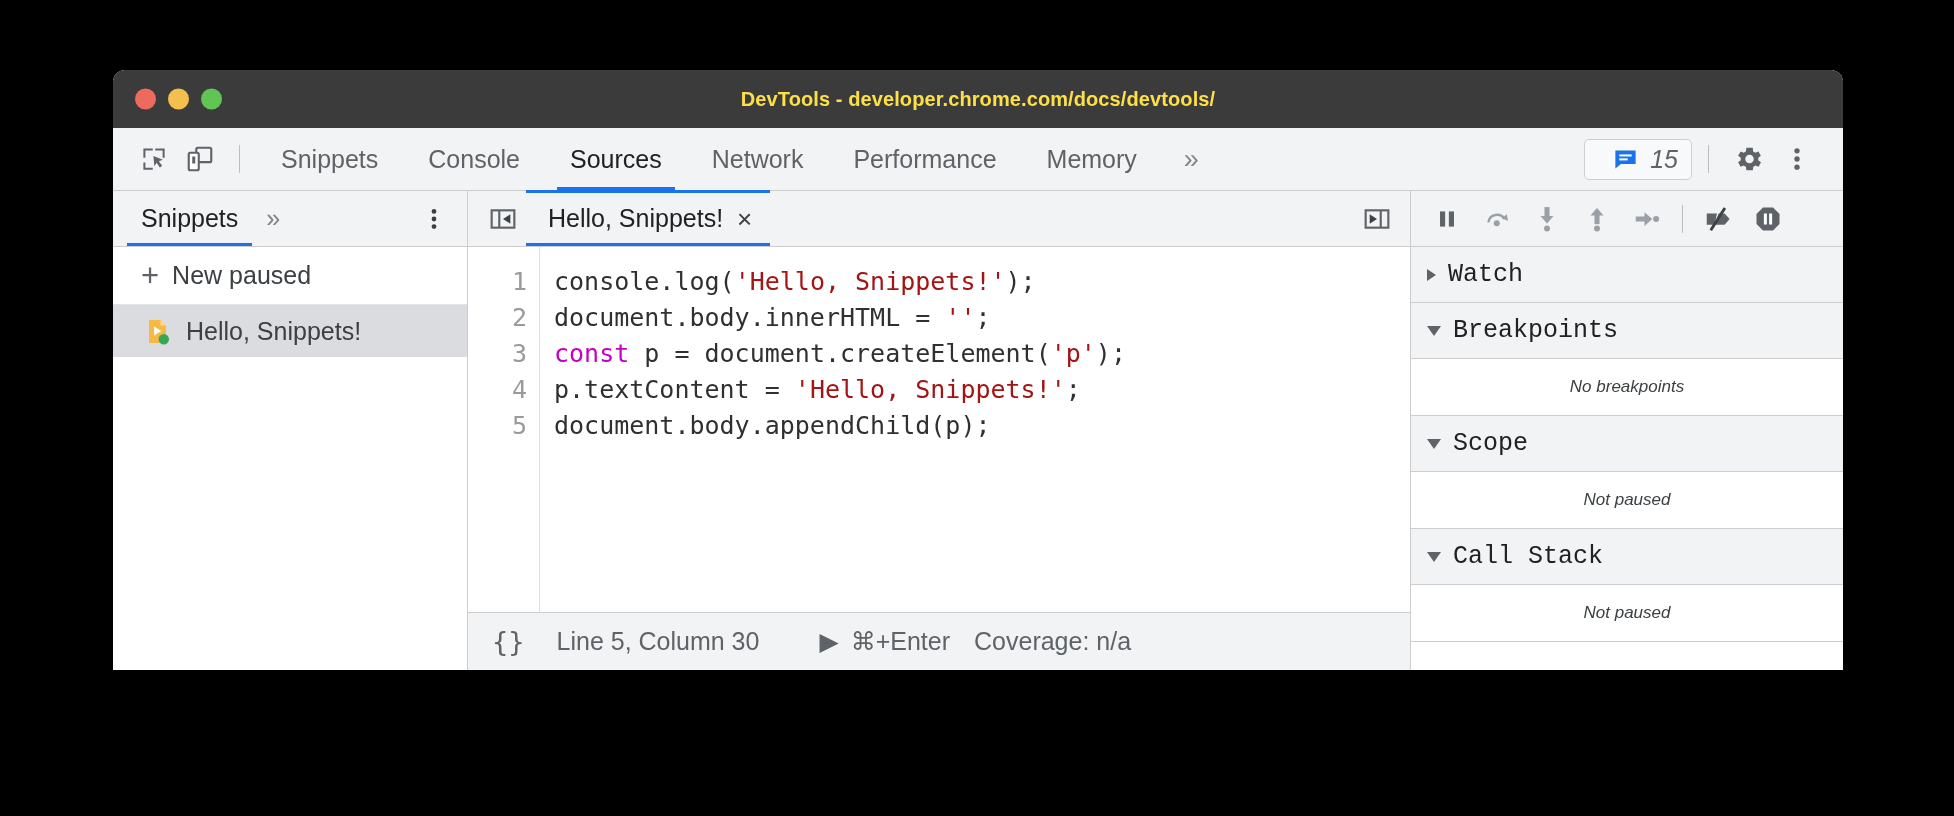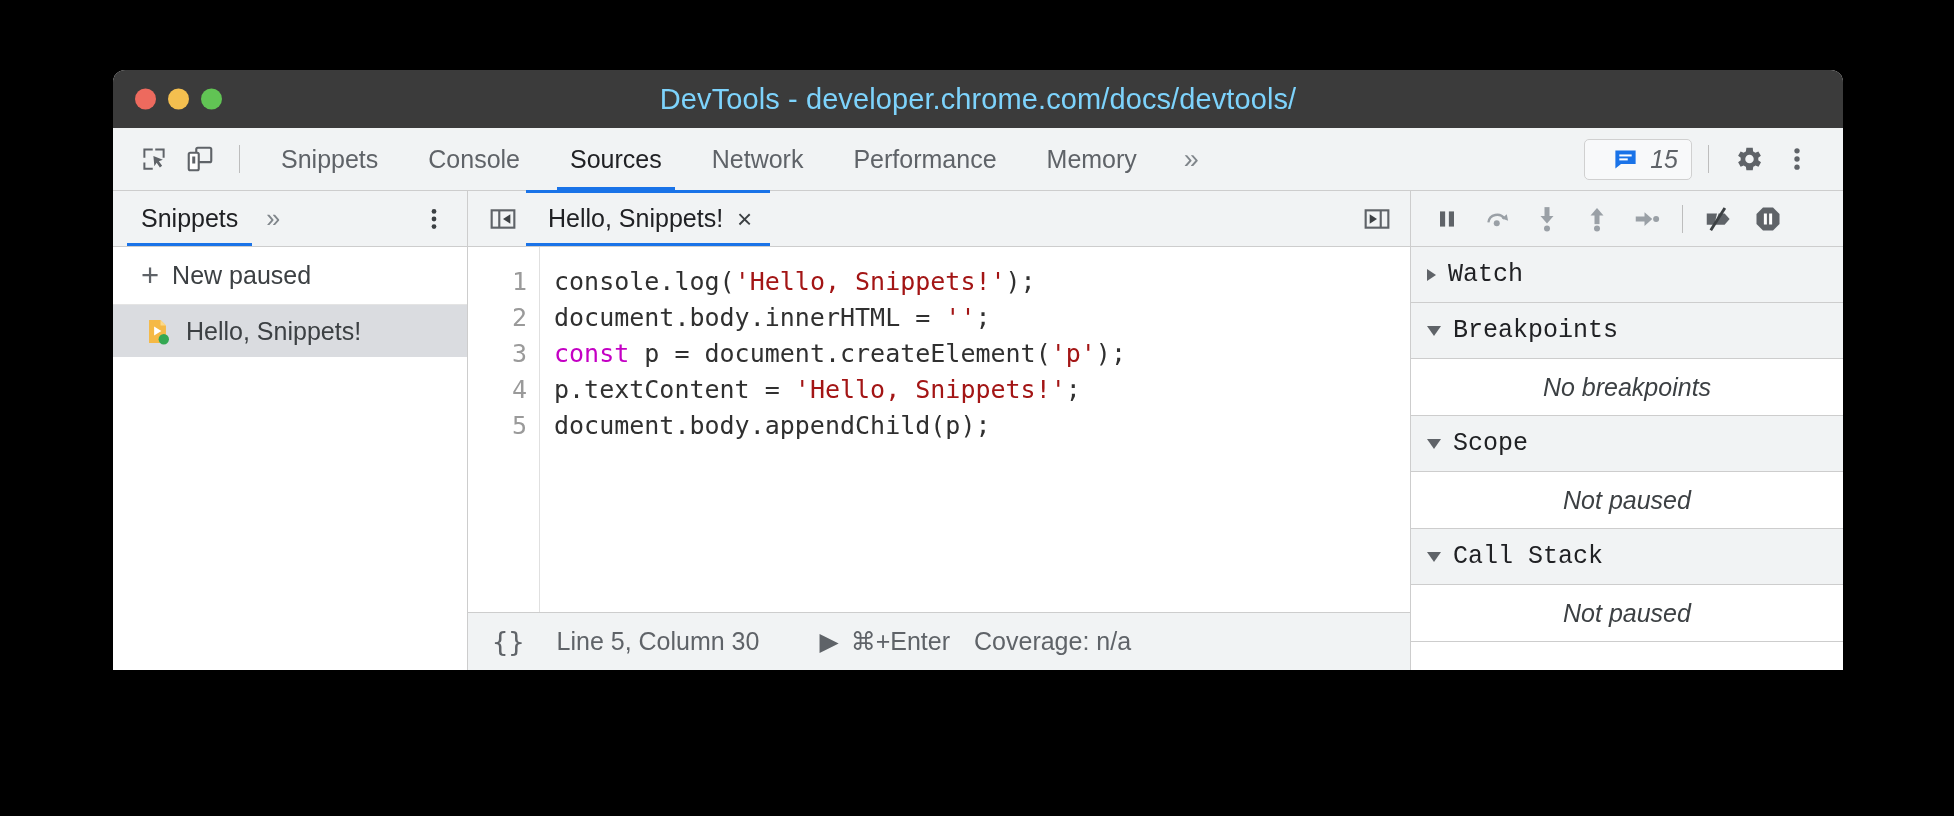--- a/index.html
+++ b/index.html
@@ -40,23 +40,23 @@
     position: absolute;
     left: 22px; top: 50%;
     transform: translateY(-50%);
     display: flex; gap: 12px;
   }
   .dot { width: 21px; height: 21px; border-radius: 50%; }
   .dot.red { background: #ed6a5e; }
   .dot.yellow { background: #f4bf4f; }
   .dot.green { background: #61c454; }
   .title-text {
-    color: #7dd3fc;
-    font-size: 29px;
-    font-weight: normal;
+    color: #fde047;
+    font-size: 20px;
+    font-weight: bold;
     letter-spacing: 0.1px;
   }
 
   
   .devtools-tabbar {
     height: 63px;
     background: #f1f3f4;
     border-bottom: 1px solid #cdcdcd;
     display: flex;
     align-items: center;
@@ -350,21 +350,21 @@
   }
   .tri.down {
     border-left: 7px solid transparent;
     border-right: 7px solid transparent;
     border-top: 10px solid #5f6368;
     border-bottom: 0;
   }
   .dbg-empty {
     height: 57px;
     display: flex; align-items: center; justify-content: center;
-    font-size: 25px;
+    font-size: 17px;
     font-style: italic;
     color: #3c4043;
     background: #ffffff;
     border-bottom: 1px solid #cdcdcd;
   }
 </style>
 </head>
 <body>
 
 <div id="stage">

